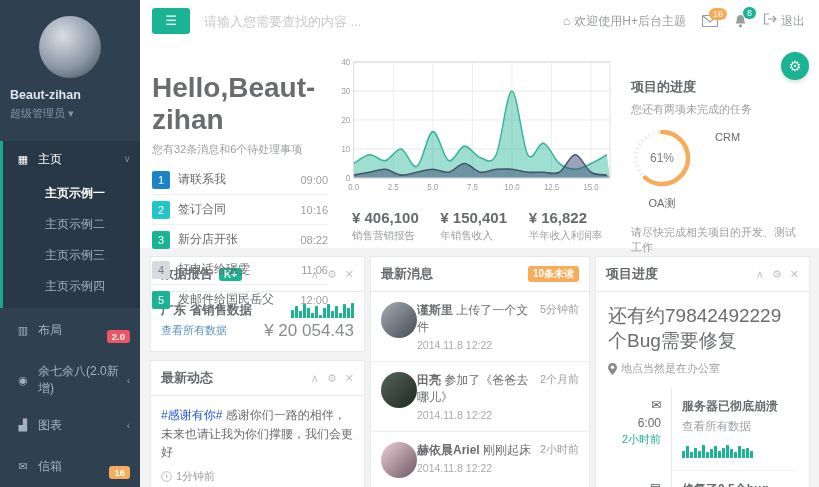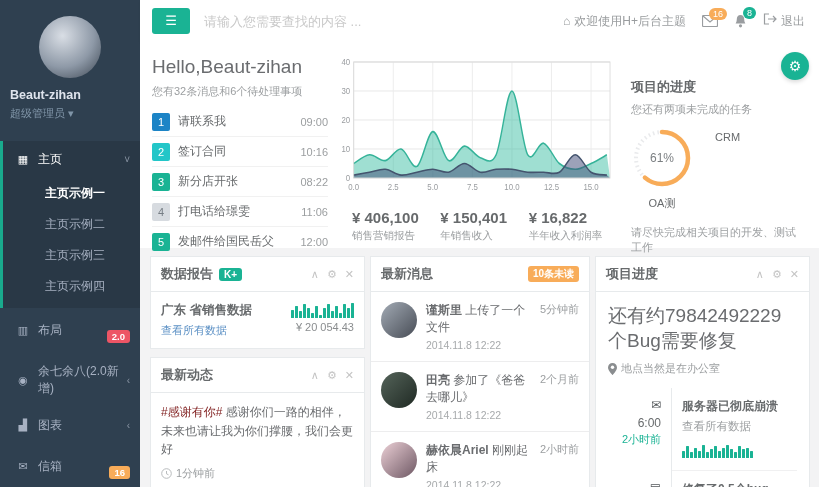--- a/index.html
+++ b/index.html
@@ -40,21 +40,21 @@
   .icon-wrap { position:relative; cursor:pointer; display:flex; }
   .nbadge { position:absolute; top:-7px; right:-9px; font-size:9px; color:#fff; padding:1px 4px; border-radius:7px; }
   .logout { display:flex; gap:4px; cursor:pointer; }
 
   
   .hero { background:#fff; height:206px; display:flex; padding:12px 14px 0 12px; position:relative; flex:none; }
   .gear-btn { position:absolute; top:10px; right:10px; width:28px; height:28px; border-radius:50%;
               background:#1ab394; color:#fff; border:none; font-size:14px; line-height:28px; text-align:center;
               cursor:pointer; box-shadow:0 2px 4px rgba(0,0,0,.15); z-index:5; }
   .hero-left { width:176px; flex:none; }
-  .greeting { font-size:19px; font-weight:400; color:#6a6c6f; margin:2px 0 6px; }
+  .greeting { font-size:28px; font-weight:700; color:#6a6c6f; margin:18px 0 6px; }
   .summary { font-size:11px; color:#9b9ea0; margin-bottom:8px; }
   .todo-row { display:flex; align-items:center; padding:5.5px 0; border-bottom:1px solid #f1f1f1; }
   .todo-row:last-child { border-bottom:none; }
   .tnum { width:18px; height:18px; border-radius:2px; color:#fff; font-size:11px; line-height:18px;
           text-align:center; margin-right:8px; flex:none; }
   .tn-blue { background:#1c84c6; } .tn-teal { background:#23c6c8; } .tn-green { background:#1ab394; }
   .tn-gray { background:#d7dbe0; color:#767d84; }
   .tlabel { font-size:12px; color:#676a6c; }
   .ttime { margin-left:auto; font-size:11px; color:#9b9ea0; }
 
@@ -81,28 +81,28 @@
   .pbadge { margin-left:6px; font-size:10px; color:#fff; padding:1px 5px; border-radius:3px; font-weight:bold; }
   .ptools { margin-left:auto; display:flex; gap:8px; color:#c4c4c4; font-size:11px; }
   .ptools span { cursor:pointer; }
 
   .dr-body { display:flex; padding:10px; }
   .dr-title { font-size:12.5px; font-weight:bold; color:#676a6c; }
   .dr-link { font-size:11px; color:#5a8fc4; margin-top:4px; cursor:pointer; }
   .dr-right { margin-left:auto; text-align:right; }
   .spark { display:flex; align-items:flex-end; gap:1px; justify-content:flex-end; height:16px; }
   .spark i { width:3px; display:block; border-radius:0.5px; }
-  .dr-amount { font-size:11px; color:#8a8d8f; margin-top:3px; }
+  .dr-amount { font-size:17px; color:#8a8d8f; margin-top:3px; }
 
   .act-body { padding:10px; font-size:12px; color:#6a6c6f; line-height:1.55; }
   .post1 { border-bottom:1px solid #ededee; padding-bottom:8px; margin-bottom:8px; }
-  .feed-link { color:#7f1d1d; cursor:pointer; }
+  .feed-link { color:#1d4ed8; cursor:pointer; }
   .act-time { margin-top:6px; color:#9b9ea0; font-size:11px; display:flex; align-items:center; gap:4px; }
 
-  .msg-row { display:flex; gap:9px; padding:10px; border-bottom:1px solid #ededee; }
+  .msg-row { display:flex; padding:10px; border-bottom:1px solid #ededee; }
   .msg-row:last-child { border-bottom:none; }
   .mavatar { width:36px; height:36px; border-radius:50%; flex:none; }
   .mav1 { background:linear-gradient(135deg,#a3abb5,#474c55); }
   .mav2 { background:linear-gradient(135deg,#55645a,#1f2923); }
   .mav3 { background:linear-gradient(135deg,#ecd0d6,#6d5763); }
   .mbody { flex:1; min-width:0; }
   .mline { font-size:12px; color:#6a6c6f; }
   .mname { font-weight:bold; }
   .mdate { font-size:10.5px; color:#a7aaac; margin-top:3px; }
   .mtime { margin-left:auto; font-size:11px; color:#9b9ea0; white-space:nowrap; flex:none; }

